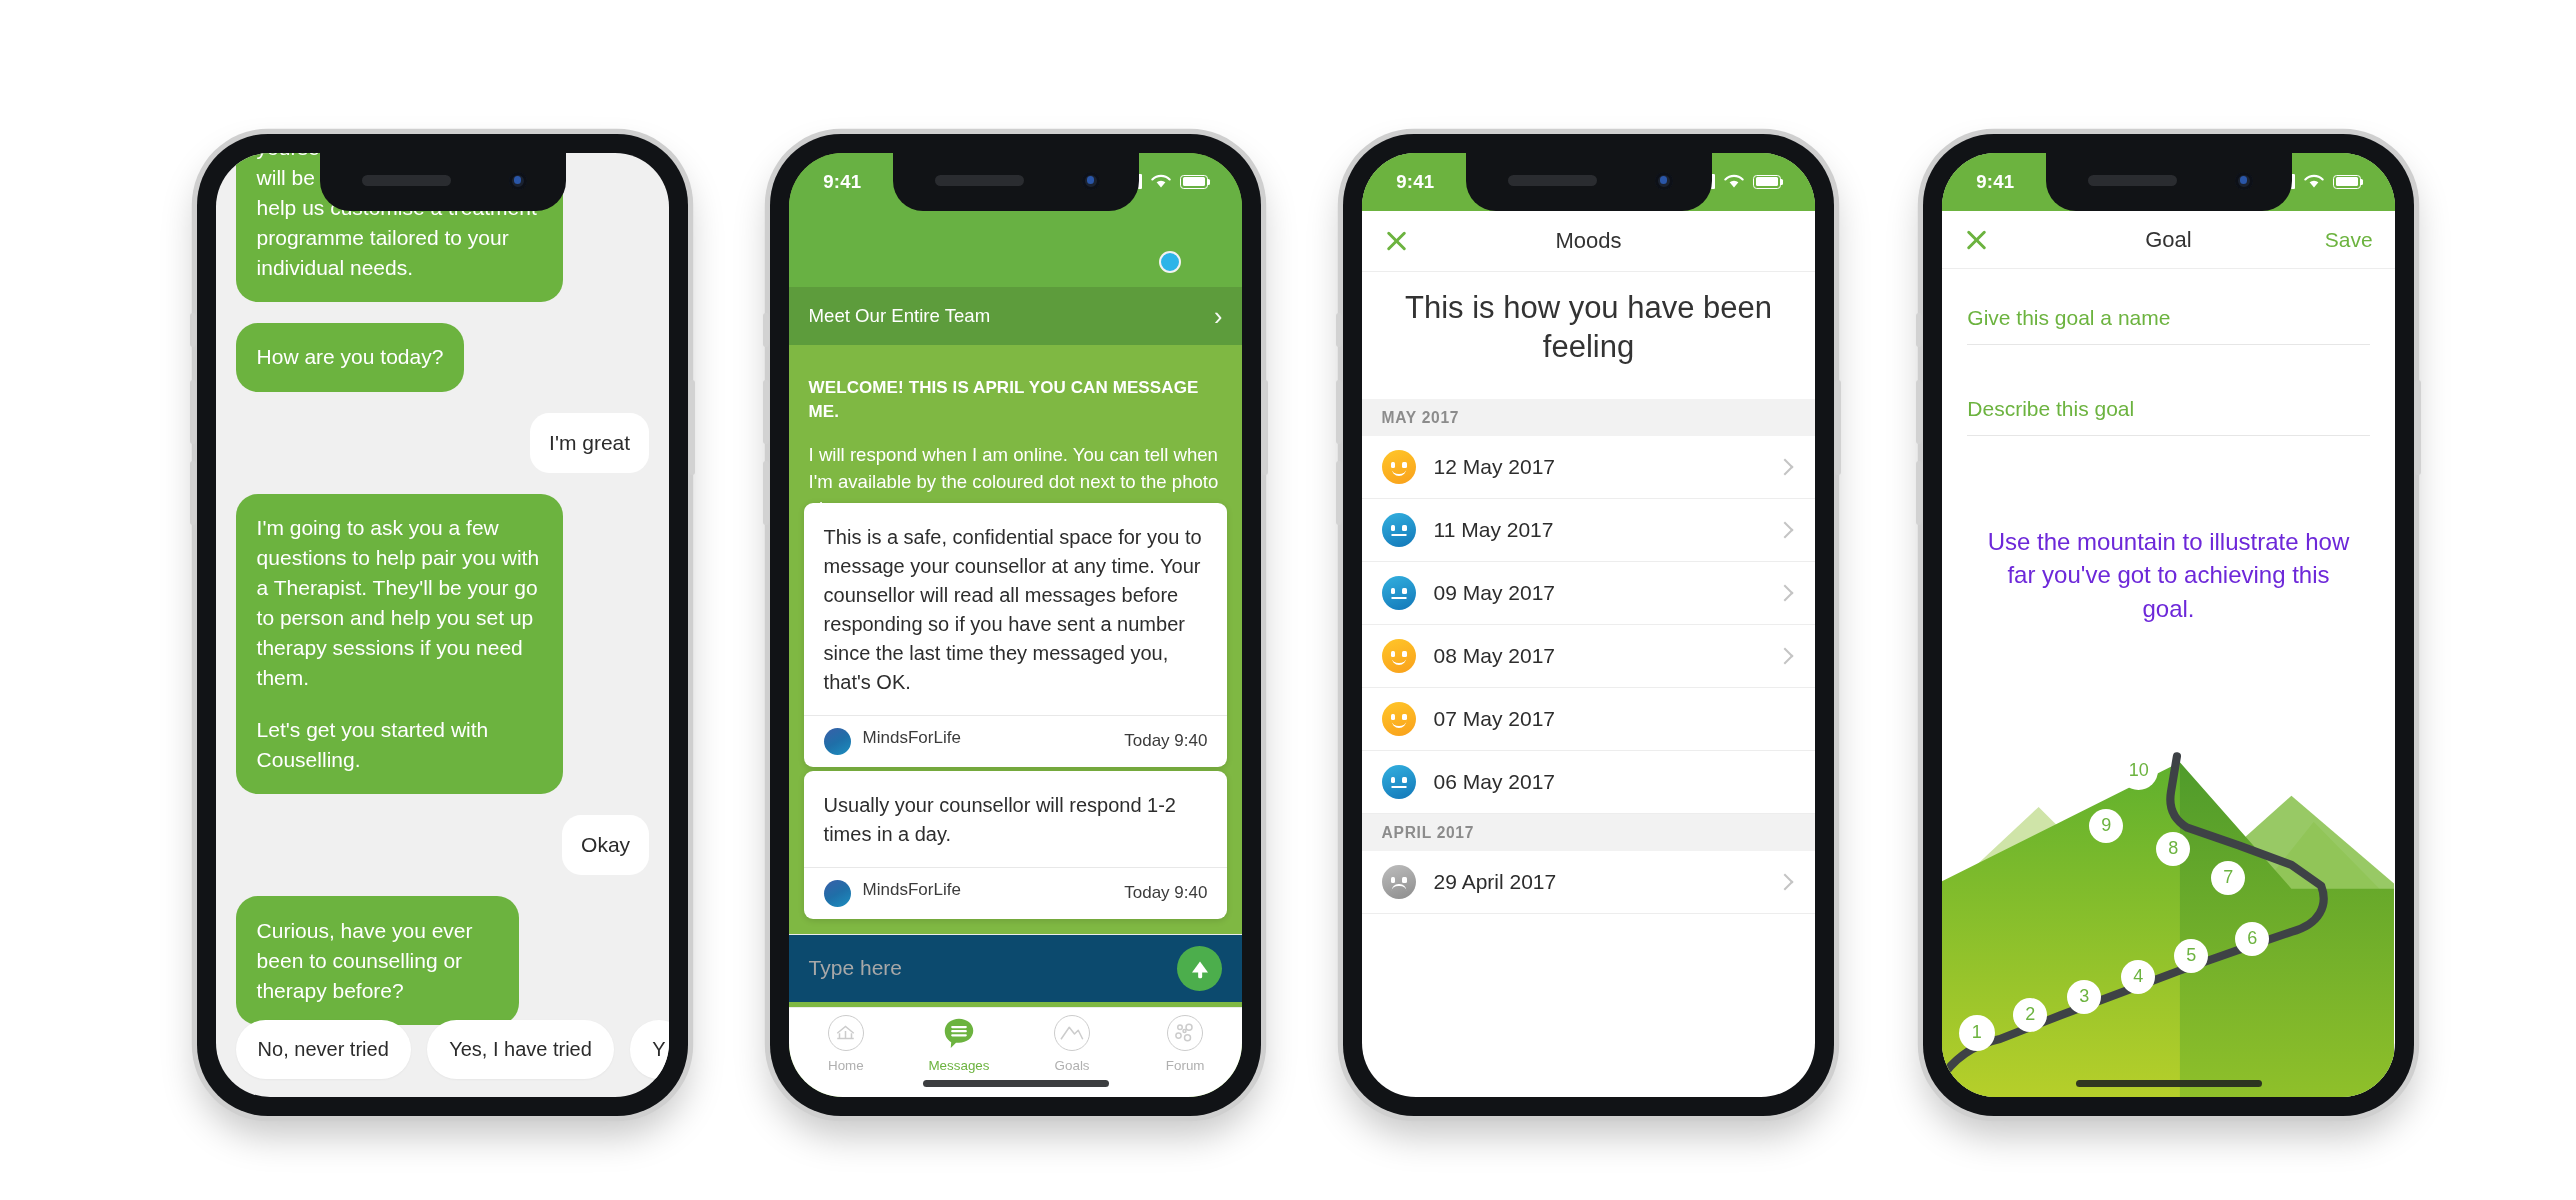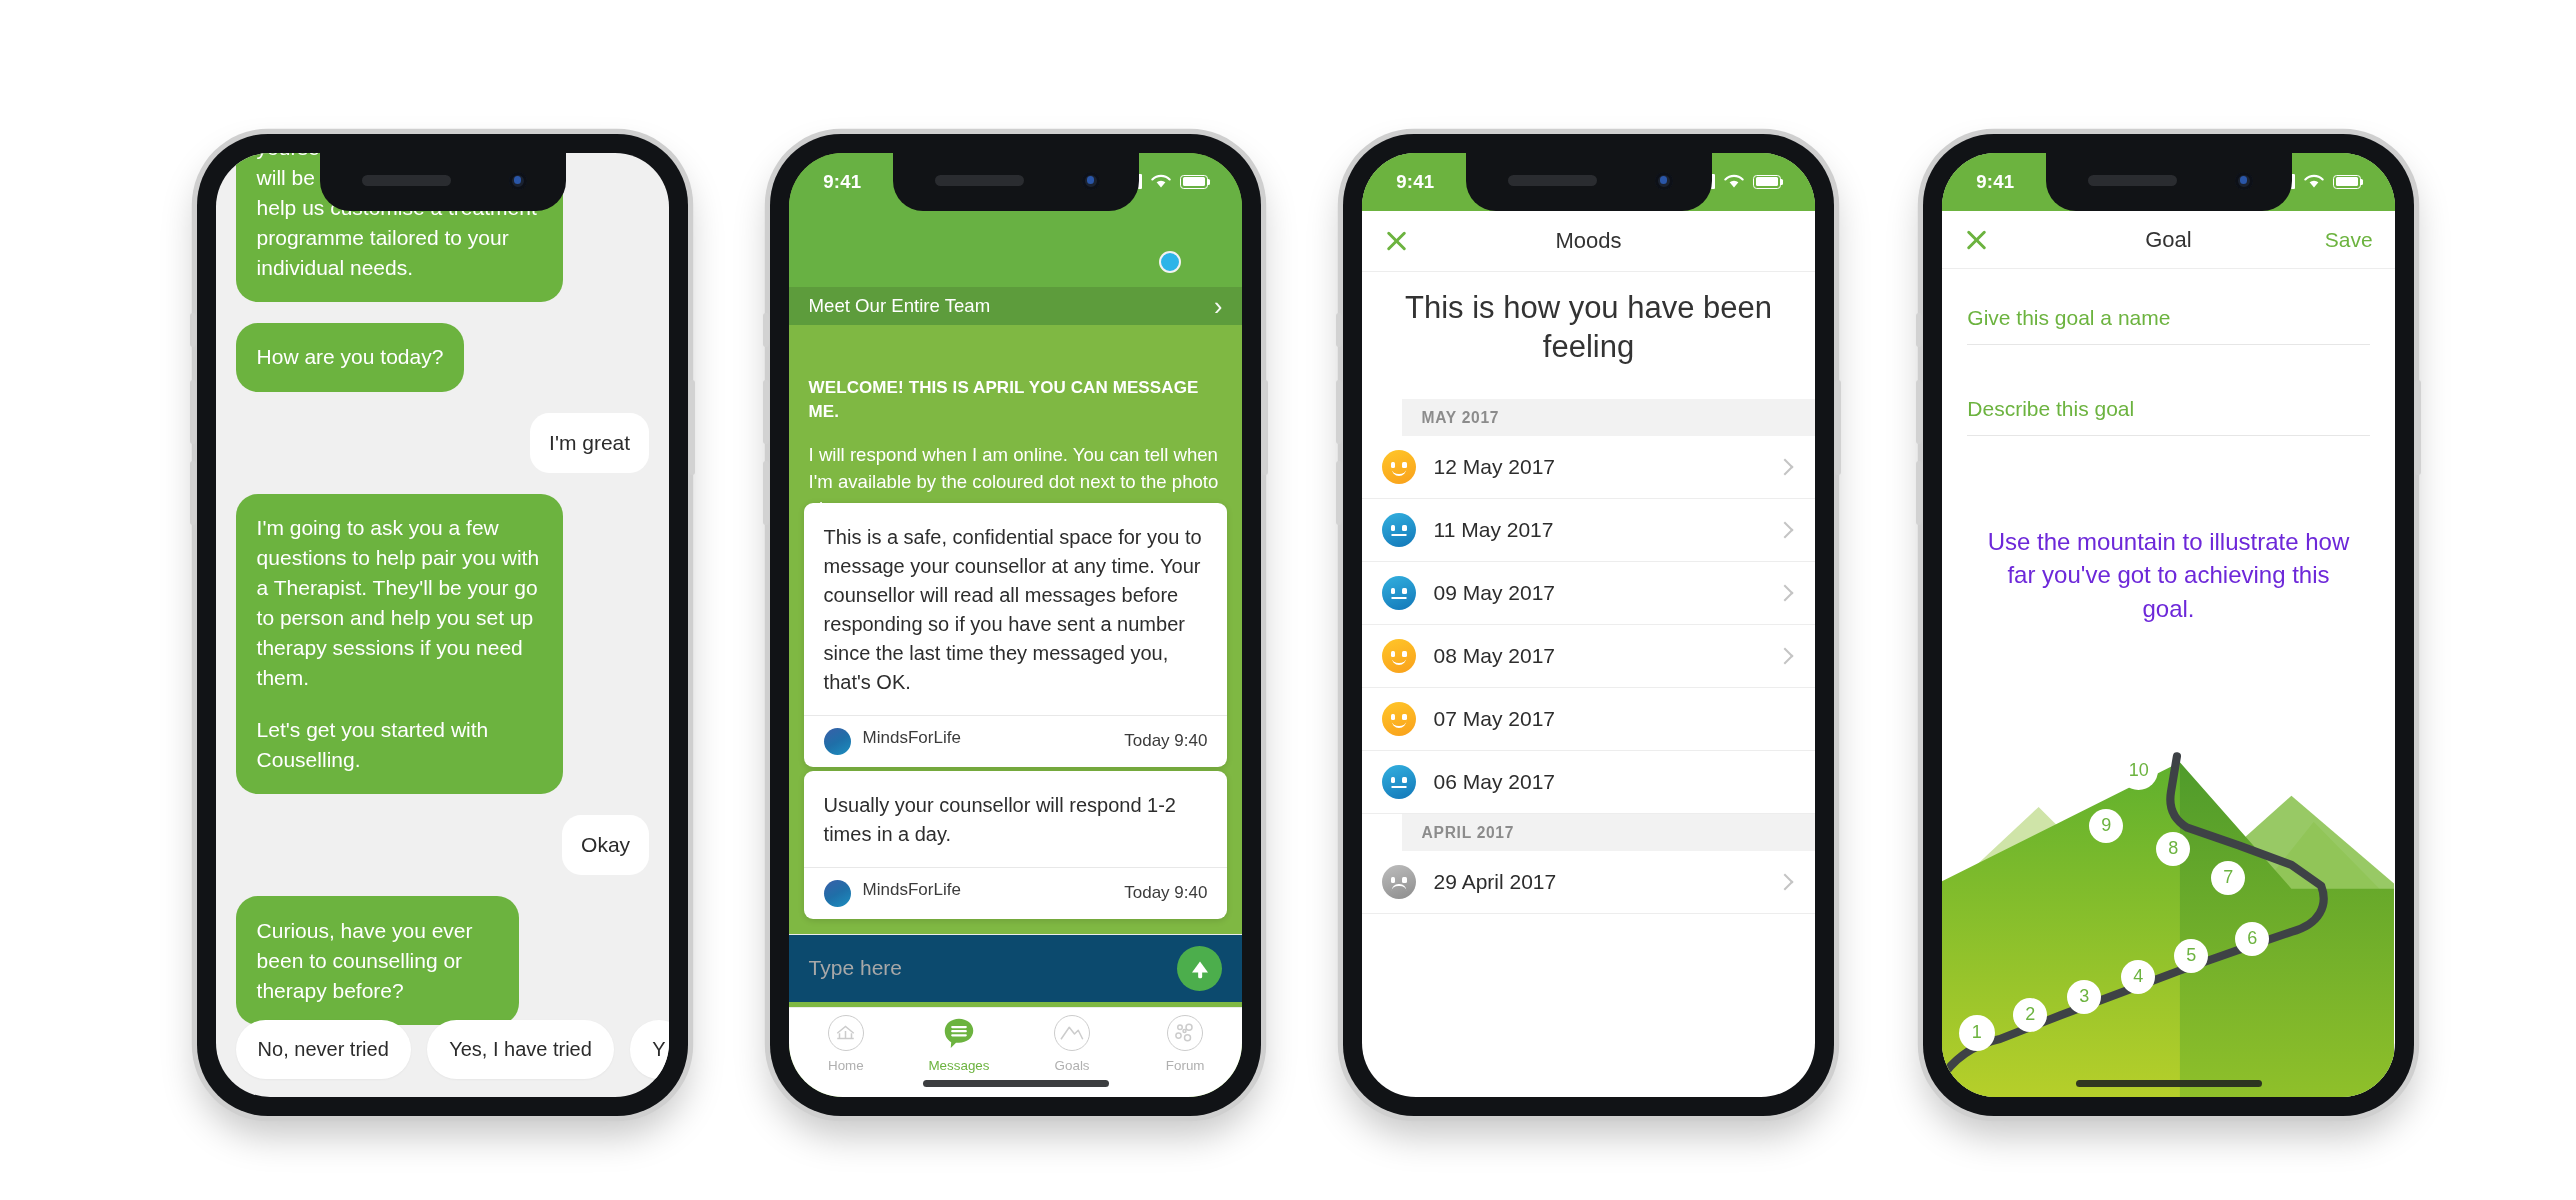--- a/index.html
+++ b/index.html
@@ -85,21 +85,21 @@
     background:radial-gradient(circle at 50% 38%, #6a5b4d 0 17%, #3b3128 18% 34%, #1a1512 35% 100%);
     border:2.2px solid #f2f2f2; overflow:hidden; }
   .avatar .hair{ position:absolute; left:8%; top:-4%; width:84%; height:56%; border-radius:50% 50% 40% 40%;
     background:#15110e;}
   .avatar .beard{ position:absolute; left:14%; bottom:2%; width:72%; height:52%; border-radius:45%;
     background:#1d1712;}
   .avatar .face{ position:absolute; left:27%; top:30%; width:46%; height:40%; border-radius:50%;
     background:#8d7a63; }
   .dot-status{ position:absolute; right:61px; top:98px; width:22px; height:22px; border-radius:50%;
     background:#2cb4e8; border:2.2px solid #f2f2f2; z-index:22;}
-  .team-bar{ position:absolute; left:0; right:0; top:134px; height:38px; background:#5d9c3c;
+  .team-bar{ position:absolute; left:0; right:0; top:134px; height:58px; background:#5d9c3c;
     display:flex; align-items:center; justify-content:space-between; padding:0 19.3px; z-index:20;
     color:#fff; font-size:18.6px;}
   .team-bar .chev{ font-size:25px; font-weight:300; opacity:.95; }
   .p2-welcome{ position:absolute; left:19.3px; right:19.3px; top:223px; color:#fff; }
   .p2-welcome h4{ font-size:17px; font-weight:700; line-height:1.38; letter-spacing:0.1px; margin-bottom:18px;}
   .p2-welcome p{ font-size:18.6px; line-height:1.46; }
   .card{ position:absolute; left:15px; right:15px; background:#fff; border-radius:9px; overflow:hidden;
     box-shadow:0 1.5px 6px rgba(0,0,0,.12); }
   .card .body{ padding:19.3px 19.3px 18px; font-size:20px; line-height:1.45; color:#2d2d2d;}
   .card .foot{ border-top:1.1px solid #e8e8e8; padding:12px 19.3px; display:flex; align-items:center;
@@ -133,21 +133,21 @@
     border-bottom:0.7px solid #ededed; display:flex; align-items:center; justify-content:center; }
   .p3-nav .ttl{ font-size:22px; color:#333; }
   .xbtn{ position:absolute; left:22px; top:50%; transform:translateY(-50%); width:25px; height:25px;}
   .xbtn::before,.xbtn::after{ content:""; position:absolute; left:0; top:11px; width:25px; height:3px;
     background:#6cb33f; border-radius:1.5px;}
   .xbtn::before{ transform:rotate(45deg);} .xbtn::after{ transform:rotate(-45deg);}
   .p3-hero{ position:absolute; left:0; right:0; top:119px; height:110px;
     display:flex; align-items:center; justify-content:center; text-align:center;
     font-size:31px; line-height:1.28; color:#333; padding:0 37px;}
   .sect{ height:37px; background:#f2f2f2; display:flex; align-items:center; padding:0 19.3px;
-    font-size:15.6px; color:#8c8c8c; letter-spacing:0.7px; font-weight:600;margin-left:40px;}
+    font-size:15.6px; color:#8c8c8c; letter-spacing:0.7px; font-weight:600;}
   .mrow{ height:63px; display:flex; align-items:center; padding:0 19.3px; border-bottom:0.7px solid #ededed;
     background:#fff; }
   .mood{ width:34px; height:34px; border-radius:50%; position:relative; flex:0 0 auto; margin-right:18px;}
   .mood.happy{ background:linear-gradient(160deg,#ffc629 0%,#f9a01b 100%); }
   .mood.neutral{ background:linear-gradient(160deg,#33b0df 0%,#1277b8 100%); }
   .mood.sad{ background:linear-gradient(160deg,#bdbdbd 0%,#8d8d8d 100%); }
   .mood .eye{ position:absolute; top:12px; width:4.5px; height:6px; background:#fff; border-radius:1.5px;}
   .mood .eye.l{ left:9px;} .mood .eye.r{ right:9px;}
   .mood .mouth{ position:absolute; left:50%; transform:translateX(-50%); bottom:8.2px;
     width:15px; height:7.4px; }

